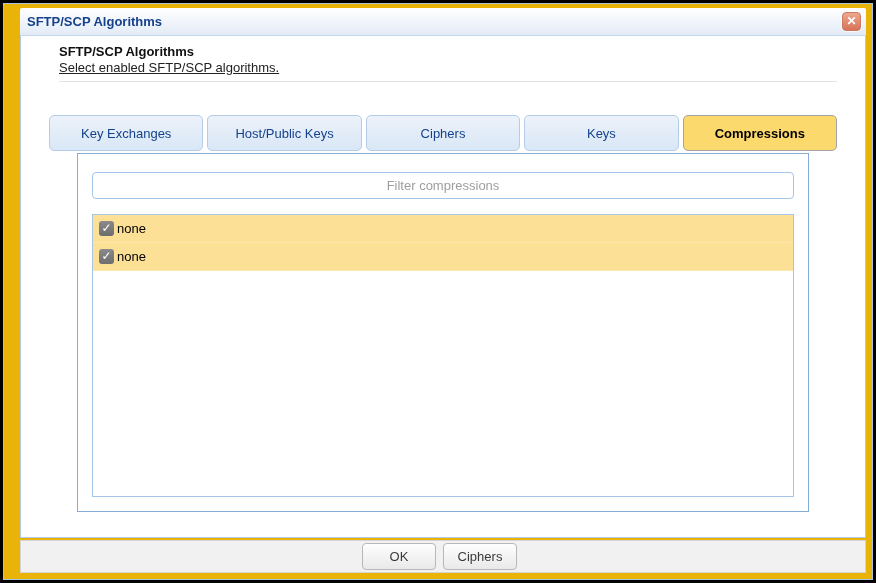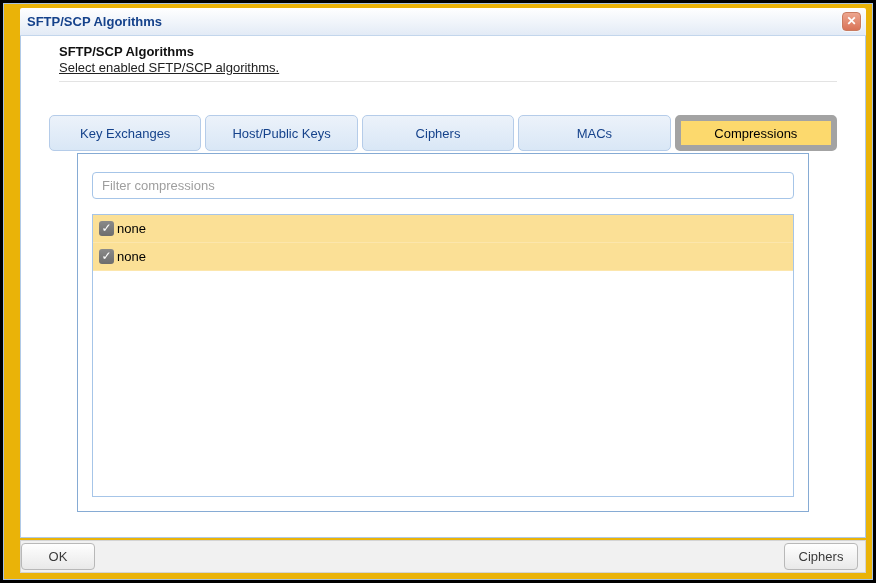--- a/index.html
+++ b/index.html
@@ -44,34 +44,35 @@
   .tab-area { margin:33px 28px 0 28px; }
   .tabs { display:flex; gap:4px; height:36px; }
   .tab {
     flex:1 1 0; display:flex; align-items:center; justify-content:center;
     font-size:13px; color:#15428b; cursor:pointer;
     background:linear-gradient(#ecf2fa, #d9e7f6);
     border:1px solid #b5cce9; border-radius:5px;
   }
   .tab.active {
     background:#fcd96d;
-    border:6px solid #a3a3a3;
-    color:#000; font-weight:normal;
+    border:1px solid #a3a3a3;
+    color:#000; font-weight:bold;
   }
   
   .panel {
     margin:2px 28px 0 28px; height:359px;
     border:1px solid #86abd4; background:#fff;
     padding:18px 14px 0 14px;
   }
   .filter-input {
     width:100%; height:27px;
     border:1px solid #a6c5e8; border-radius:4px;
     padding:0 9px; font-size:13px; color:#444; outline:none;
     font-family:"Liberation Sans", sans-serif;
+    text-align:center;
   }
   .filter-input::placeholder { color:#9e9e9e; opacity:1; }
   .list-box {
     margin-top:15px; height:283px;
     border:1px solid #a6c5e8; background:#fff; overflow:hidden;
   }
   .row {
     height:28px; display:flex; align-items:center;
     padding-left:6px; background:#fbe096; cursor:pointer;
     border-bottom:1px solid #fce6ac;
@@ -81,21 +82,21 @@
     background:linear-gradient(#8a8a8a, #6d6d6d);
     border-radius:3px;
     color:#fff; font-size:12px; line-height:15px; text-align:center;
     cursor:pointer;
   }
   .row-label { margin-left:3px; font-size:13px; color:#000; }
   
   .footer {
     flex:0 0 33px; margin-top:2px;
     background:#f1f1f1; border:1px solid #d4d4d4;
-    display:flex; align-items:center; justify-content:space-between;
+    display:flex; align-items:center; justify-content:center;
     gap:7px; padding-right:7px;
   }
   .btn {
     min-width:74px; height:27px;
     background:linear-gradient(#fefefe, #e9e9e9);
     border:1px solid #b8b8b8; border-radius:4px;
     font-size:13px; color:#3a3a3a; cursor:pointer;
     font-family:"Liberation Sans", sans-serif;
   }
 </style>
@@ -114,21 +115,21 @@
     <div class="hdr">
       <div class="hdr-title">SFTP/SCP Algorithms</div>
       <div class="hdr-sub">Select enabled SFTP/SCP algorithms.</div>
     </div>
 
     <div class="tab-area">
       <div class="tabs">
         <div class="tab">Key Exchanges</div>
         <div class="tab">Host/Public Keys</div>
         <div class="tab">Ciphers</div>
-        <div class="tab">MACs</div>
+        <div class="tab">Keys</div>
         <div class="tab active">Compressions</div>
       </div>
 
       <div class="panel">
         <input class="filter-input" type="text" placeholder="Filter compressions" style="">
 
         <div class="list-box">
           <div class="row">
             <span class="cbx">✓</span>
             <span class="row-label">none</span>

